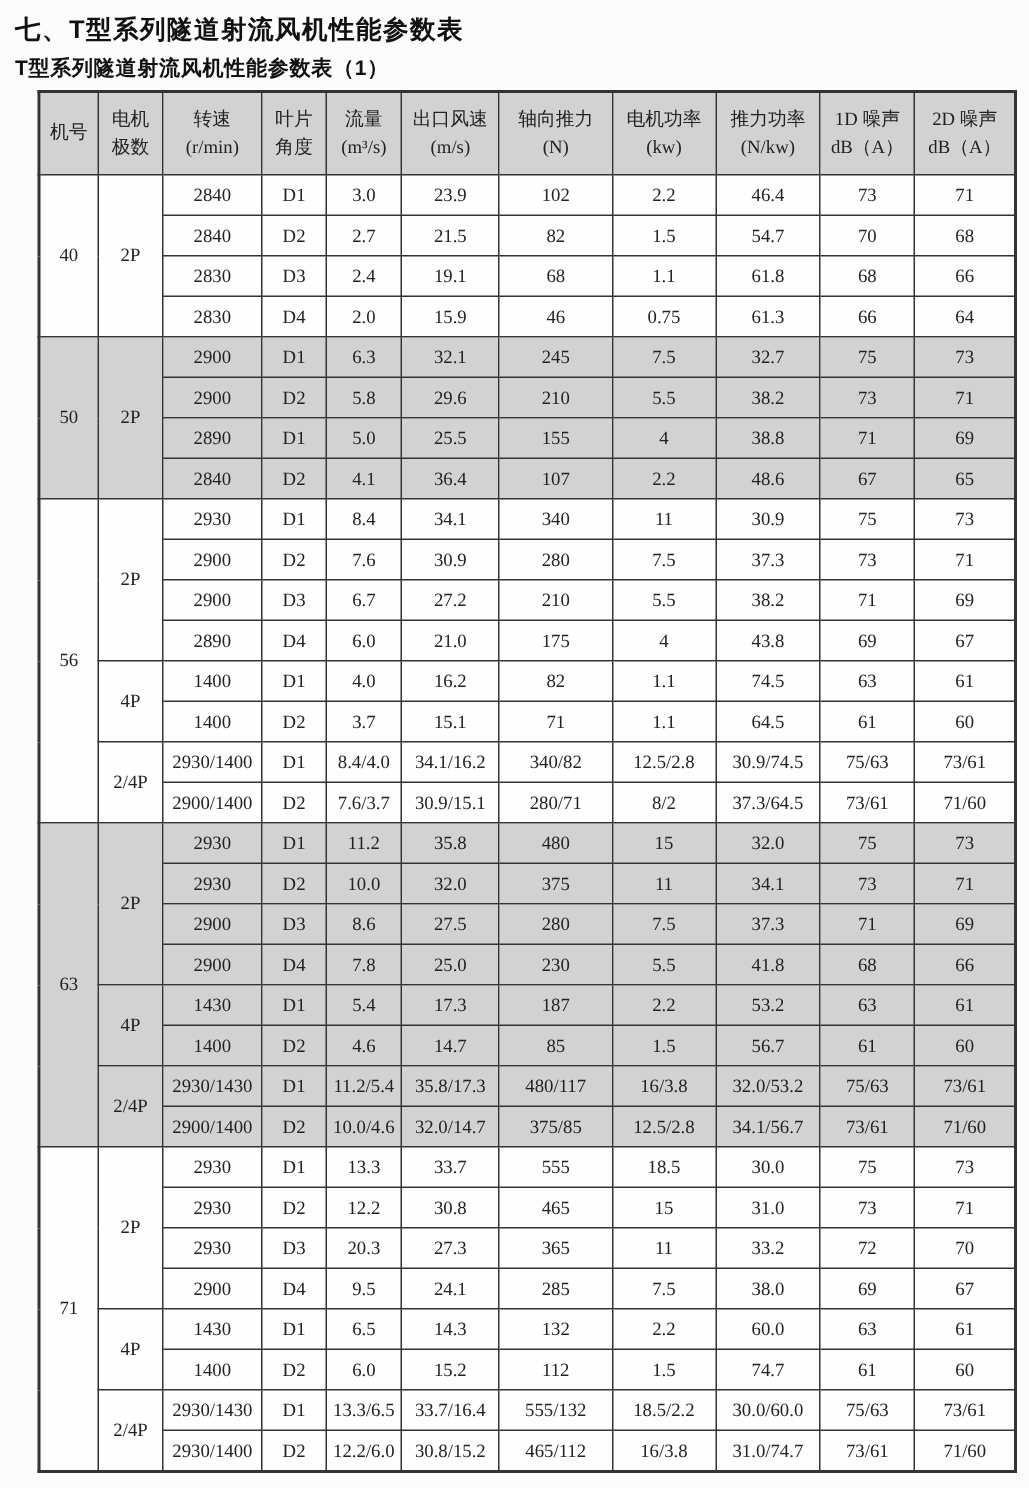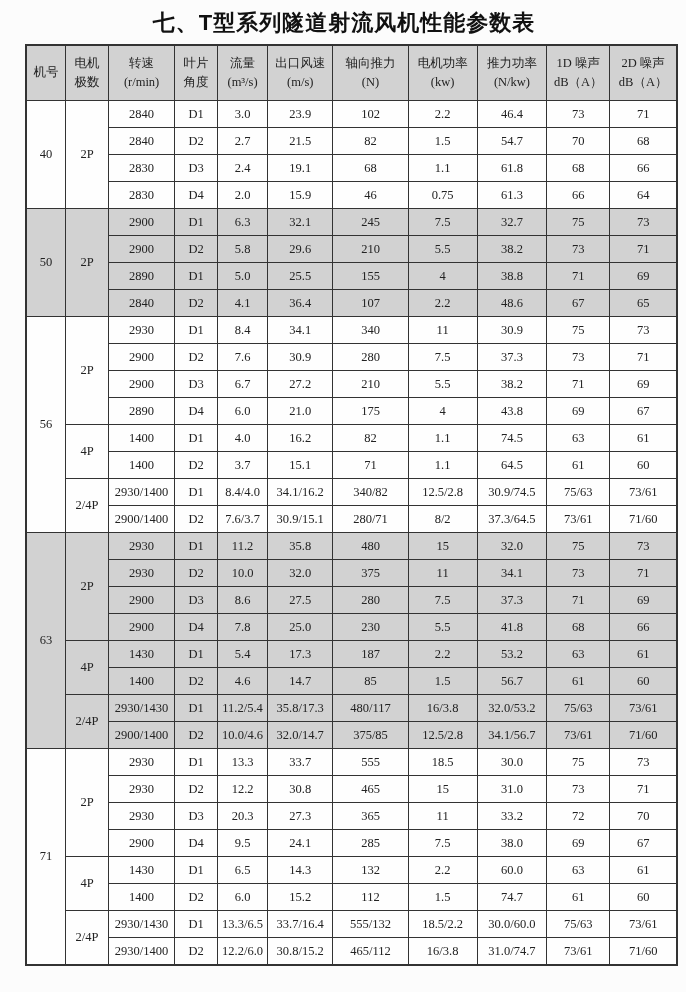--- a/index.html
+++ b/index.html
@@ -12,25 +12,24 @@
     height: 992px;
     background: #fcfcfc;
     box-sizing: border-box;
     padding: 6px 8px 0 9px;
     font-family: "Liberation Serif", "DejaVu Serif", serif;
     color: #1c1c1c;
   }
   .main-title {
     font-family: "Liberation Sans", "DejaVu Sans", sans-serif;
     font-weight: bold;
-    font-size: 22px;
+    font-size: 17px;
     color: #111;
     margin: 2px 0 6px 1px;
     letter-spacing: 1px;
-    text-align: center;
   }
   .sub-title {
     font-family: "Liberation Sans", "DejaVu Sans", sans-serif;
     font-weight: bold;
     font-size: 14px;
     color: #111;
     margin: 0 0 5px 1px;
     letter-spacing: 0.5px;
   }
   table.perf {
@@ -62,20 +61,21 @@
   }
   table.perf tr.shaded td {
     background: var(--shaded, #d2d2d2);
   }
 </style>
 </head>
 <body>
 
 <div class="page">
   <h1 class="main-title">七、T型系列隧道射流风机性能参数表</h1>
+  <h2 class="sub-title">T型系列隧道射流风机性能参数表（1）</h2>
   <table class="perf">
     <colgroup>
         <col style="width: 40px;">
         <col style="width: 44px;">
         <col style="width: 66px;">
         <col style="width: 44px;">
         <col style="width: 50px;">
         <col style="width: 66px;">
         <col style="width: 76px;">
         <col style="width: 70px;">

